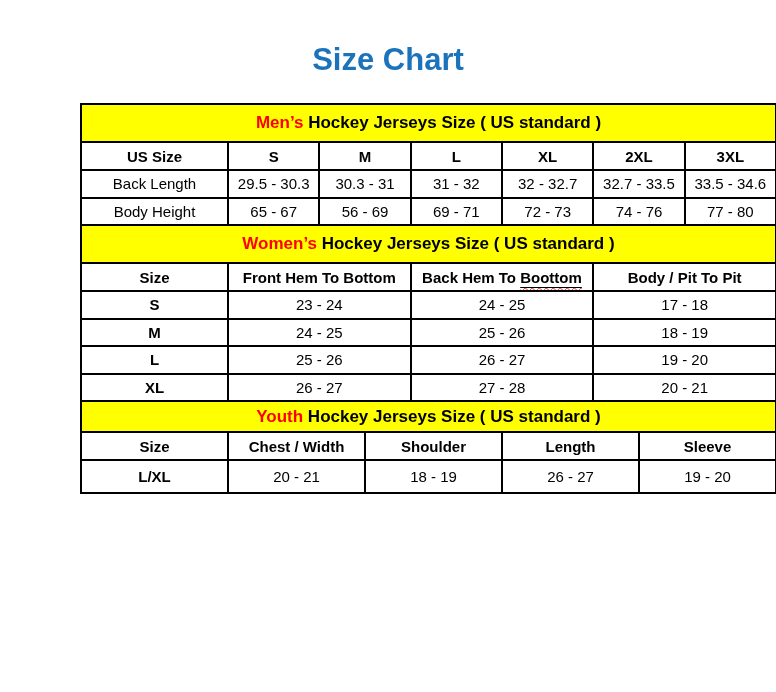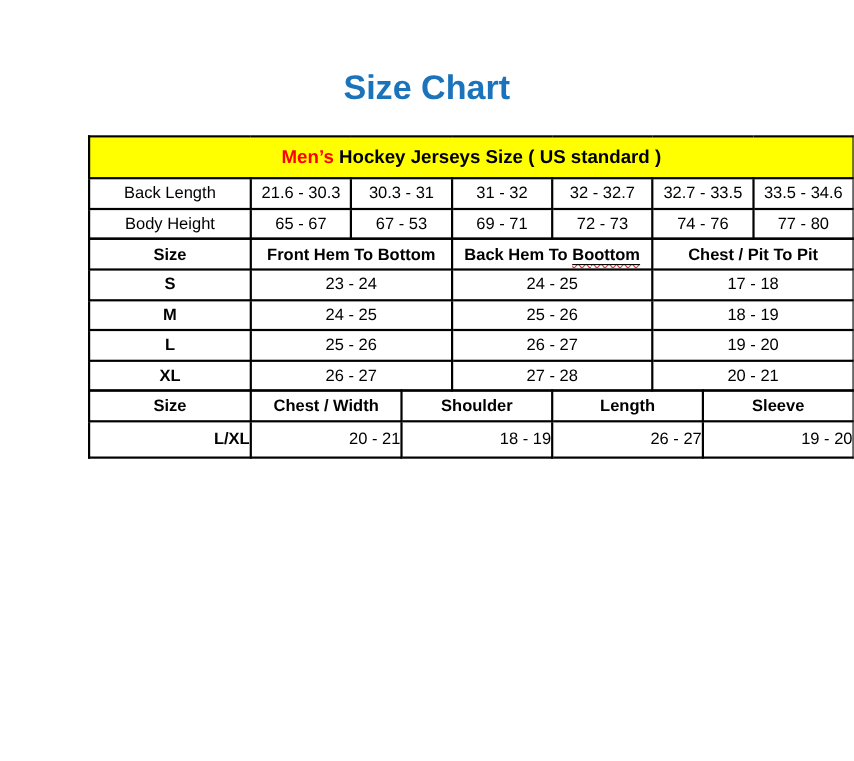--- a/index.html
+++ b/index.html
@@ -13,21 +13,21 @@
     -webkit-font-smoothing: antialiased;
   }
   .page {
     position: relative;
     width: 776px;
     height: 692px;
     overflow: hidden;
   }
   .title {
     margin: 0;
-    padding-top: 62px;
+    padding-top: 42px;
     text-align: center;
     font-size: 31px;
     line-height: 36px;
     font-weight: 700;
     color: #1b74bb;
   }
   .chart-wrap {
     margin: 25px 0 0 37px;
     width: 699px;
     padding-left: 43px;
@@ -50,21 +50,21 @@
   .banner td {
     background: #ffff00;
     height: 36px;
     font-size: 17px;
     font-weight: 700;
   }
   .banner-sm td { height: 29px; }
   .red { color: #ff0000; }
   .hdr td { font-weight: 700; height: 26px; }
   .row td { height: 25.5px; }
-  .row-tall td { height: 31px; text-align: right; }
+  .row-tall td { height: 31px; }
   .lbl-bold { font-weight: 700; }
   .squiggle {
     text-decoration: underline wavy #e03131;
     text-decoration-thickness: 1px;
     text-underline-offset: 4px;
     text-decoration-skip-ink: none;
     margin-top: 28px;
   }
   .solid-under {
     text-decoration: underline solid #000000;
@@ -84,53 +84,65 @@
 
     <table>
       <colgroup>
           <col class="c-label">
           <col span="6">
         </colgroup>
       <tbody>
           <tr class="banner">
         <td colspan="7"><span class="red">Men’s</span><span> Hockey Jerseys Size ( US standard )</span></td>
       </tr>
+      <tr class="hdr">
+        <td>US Size</td>
+        <td>S</td>
+        <td>M</td>
+        <td>L</td>
+        <td>XL</td>
+        <td>2XL</td>
+        <td>3XL</td>
+      </tr>
       <tr class="row">
         <td>Back Length</td>
-        <td>21.6 - 30.3</td>
+        <td>29.5 - 30.3</td>
         <td>30.3 - 31</td>
         <td>31 - 32</td>
         <td>32 - 32.7</td>
         <td>32.7 - 33.5</td>
         <td>33.5 - 34.6</td>
       </tr>
       <tr class="row">
         <td>Body Height</td>
         <td>65 - 67</td>
-        <td>67 - 53</td>
+        <td>56 - 69</td>
         <td>69 - 71</td>
         <td>72 - 73</td>
         <td>74 - 76</td>
         <td>77 - 80</td>
       </tr>
     </tbody>
       </table>
 
     <table>
       <colgroup>
           <col class="c-label">
           <col span="3">
         </colgroup>
       <tbody>
+          <tr class="banner">
+        <td colspan="4"><span class="red">Women’s</span><span> Hockey Jerseys Size ( US standard )</span></td>
+      </tr>
       <tr class="hdr">
         <td>Size</td>
         <td>Front Hem To Bottom</td>
         <td><span>Back Hem To</span>
           <span class="squiggle"><span class="solid-under">Boottom</span></span></td>
-        <td>Chest / Pit To Pit</td>
+        <td>Body / Pit To Pit</td>
       </tr>
       <tr class="row">
         <td class="lbl-bold">S</td>
         <td>23 - 24</td>
         <td>24 - 25</td>
         <td>17 - 18</td>
       </tr>
       <tr class="row">
         <td class="lbl-bold">M</td>
         <td>24 - 25</td>
@@ -151,20 +163,23 @@
       </tr>
     </tbody>
       </table>
 
     <table>
       <colgroup>
           <col class="c-label">
           <col span="4">
         </colgroup>
       <tbody>
+          <tr class="banner banner-sm">
+        <td colspan="5"><span class="red">Youth</span><span> Hockey Jerseys Size ( US standard )</span></td>
+      </tr>
       <tr class="hdr">
         <td>Size</td>
         <td>Chest / Width</td>
         <td>Shoulder</td>
         <td>Length</td>
         <td>Sleeve</td>
       </tr>
       <tr class="row row-tall">
         <td class="lbl-bold">L/XL</td>
         <td>20 - 21</td>

